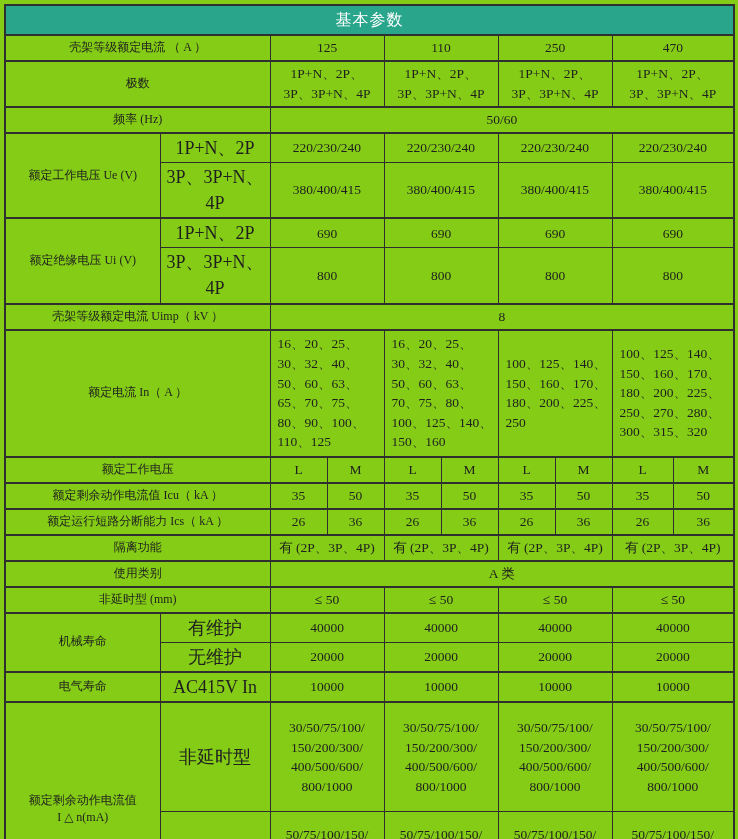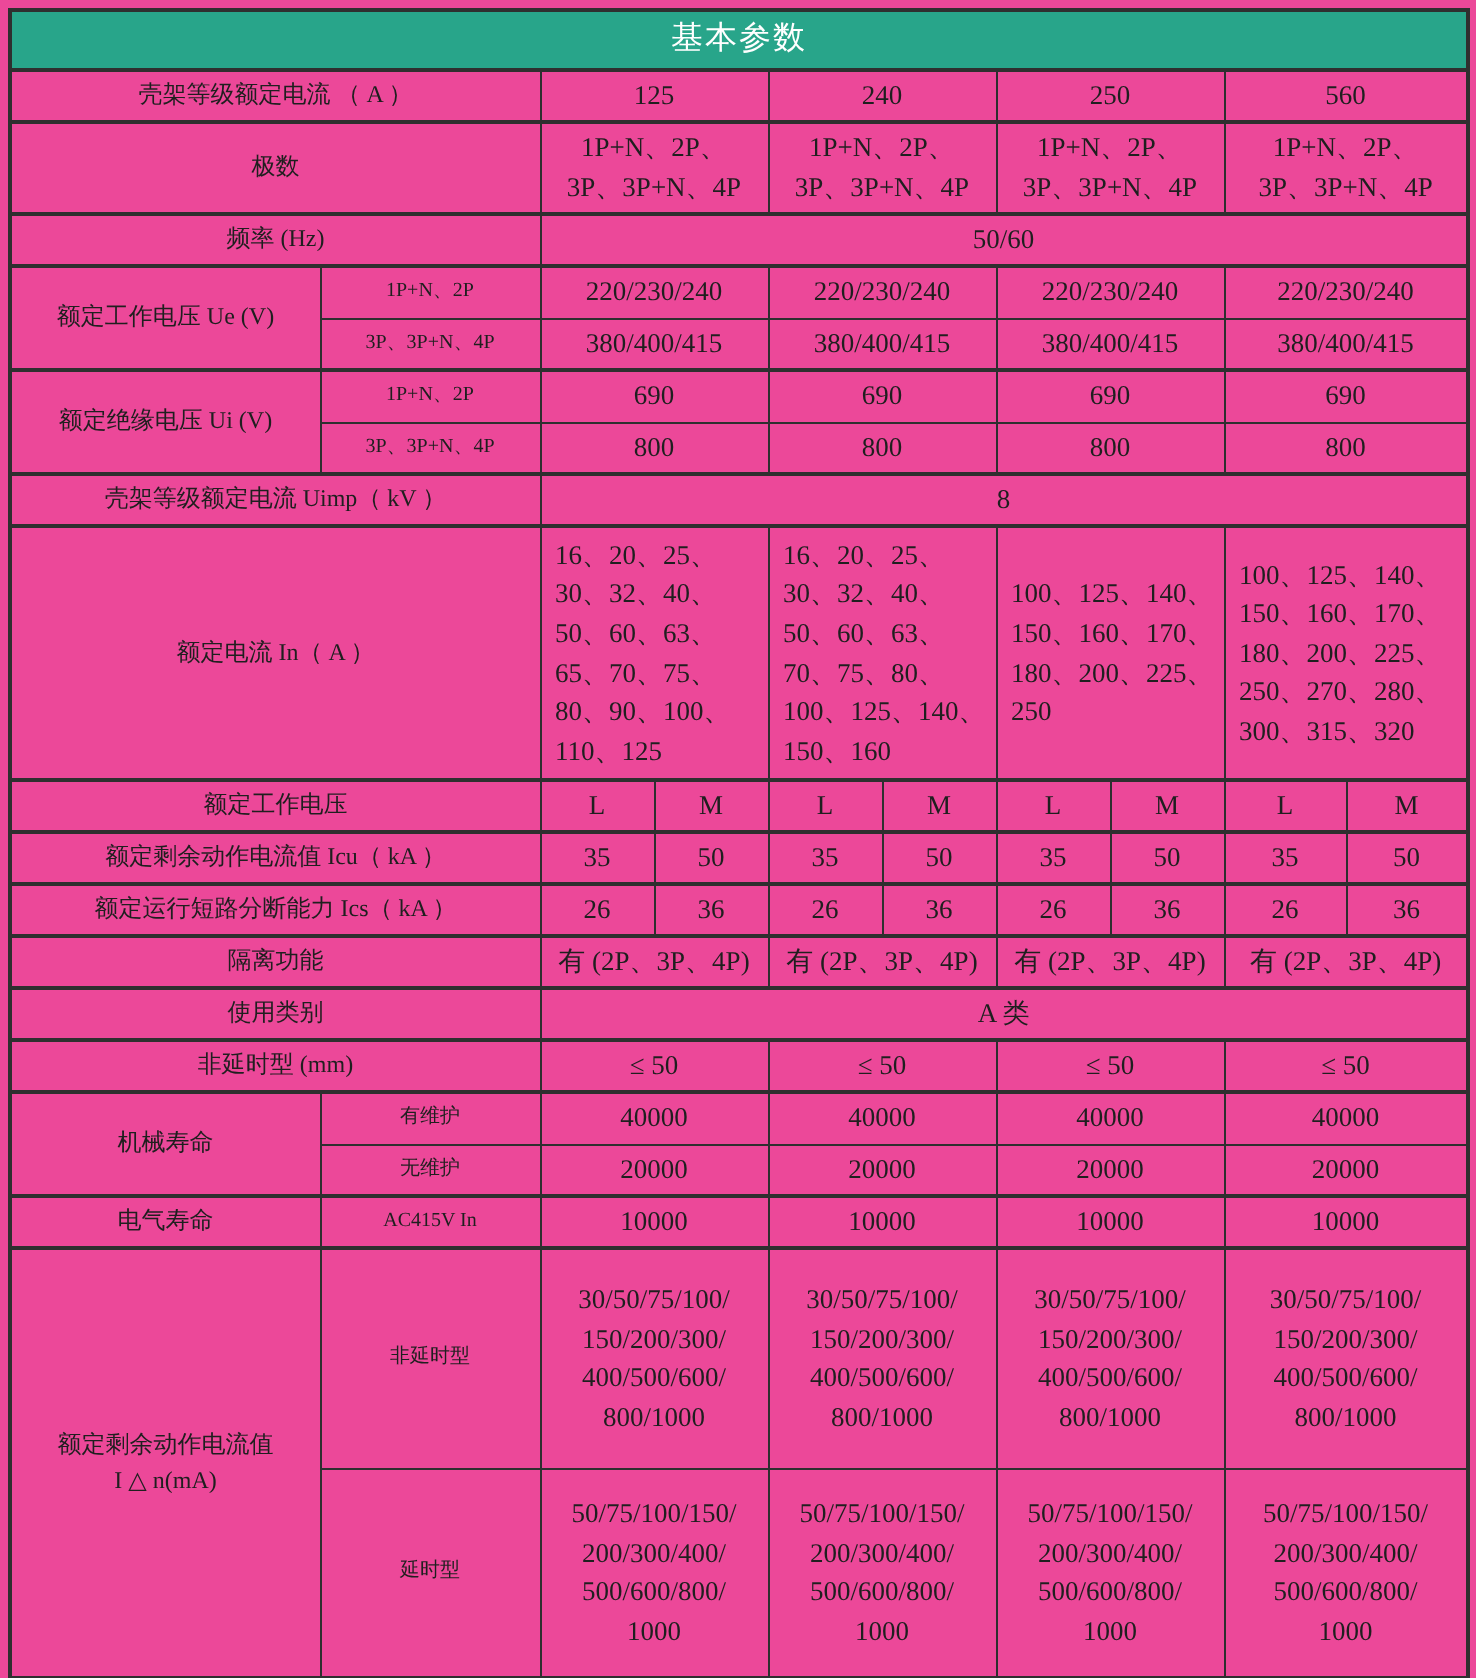--- a/index.html
+++ b/index.html
@@ -6,21 +6,21 @@
     margin: 0;
     background: #ffffff;
     font-family: "Liberation Serif", "DejaVu Serif", serif;
     color: #1f1f1f;
   }
   .page {
     width: 738px;
     height: 839px;
     box-sizing: border-box;
     padding: 4px 4px 0 4px;
-    background: #ec4899;
+    background: #84cc16;
     position: relative;
   }
   table.spec {
     border-collapse: collapse;
     table-layout: fixed;
     width: 730px;
     border: 2px solid #2f2f2f;
   }
   table.spec td {
     border: 1px solid #2f2f2f;
@@ -36,21 +36,21 @@
   table.spec tr.major td { border-top: 2px solid #2f2f2f; }
   table.spec td.title {
     background: #28a58a;
     color: #ffffff;
     font-family: "Liberation Sans", "DejaVu Sans", sans-serif;
     font-size: 16px;
     letter-spacing: 1px;
     height: 26px;
   }
   table.spec td.label { font-size: 12px; }
-  table.spec td.sublabel { font-size: 10px; }
+  table.spec td.sublabel { font-size: 18px; }
   table.spec td.value { font-size: 13.5px; }
   table.spec td.left {
     text-align: left;
     padding-left: 7px;
   }
 </style>
 </head>
 <body>
 
 <div class="page">
@@ -67,23 +67,23 @@
       <col style="width:61px">
         <col style="width:61px">
     </colgroup>
     <tbody>
         <tr class="major">
           <td colspan="10" class="title">基本参数</td>
         </tr>
         <tr class="major">
           <td colspan="2" class="label">壳架等级额定电流 （ A ）</td>
           <td colspan="2" class="value">125</td>
-          <td colspan="2" class="value">240</td>
+          <td colspan="2" class="value">110</td>
           <td colspan="2" class="value">250</td>
-          <td colspan="2" class="value">560</td>
+          <td colspan="2" class="value">470</td>
         </tr>
         <tr class="major" style="height: 46px; padding-left: 28px;">
           <td colspan="2" class="label">极数</td>
           <td colspan="2" class="value">1P+N、2P、
 3P、3P+N、4P</td>
           <td colspan="2" class="value">1P+N、2P、
 3P、3P+N、4P</td>
           <td colspan="2" class="value">1P+N、2P、
 3P、3P+N、4P</td>
           <td colspan="2" class="value">1P+N、2P、

